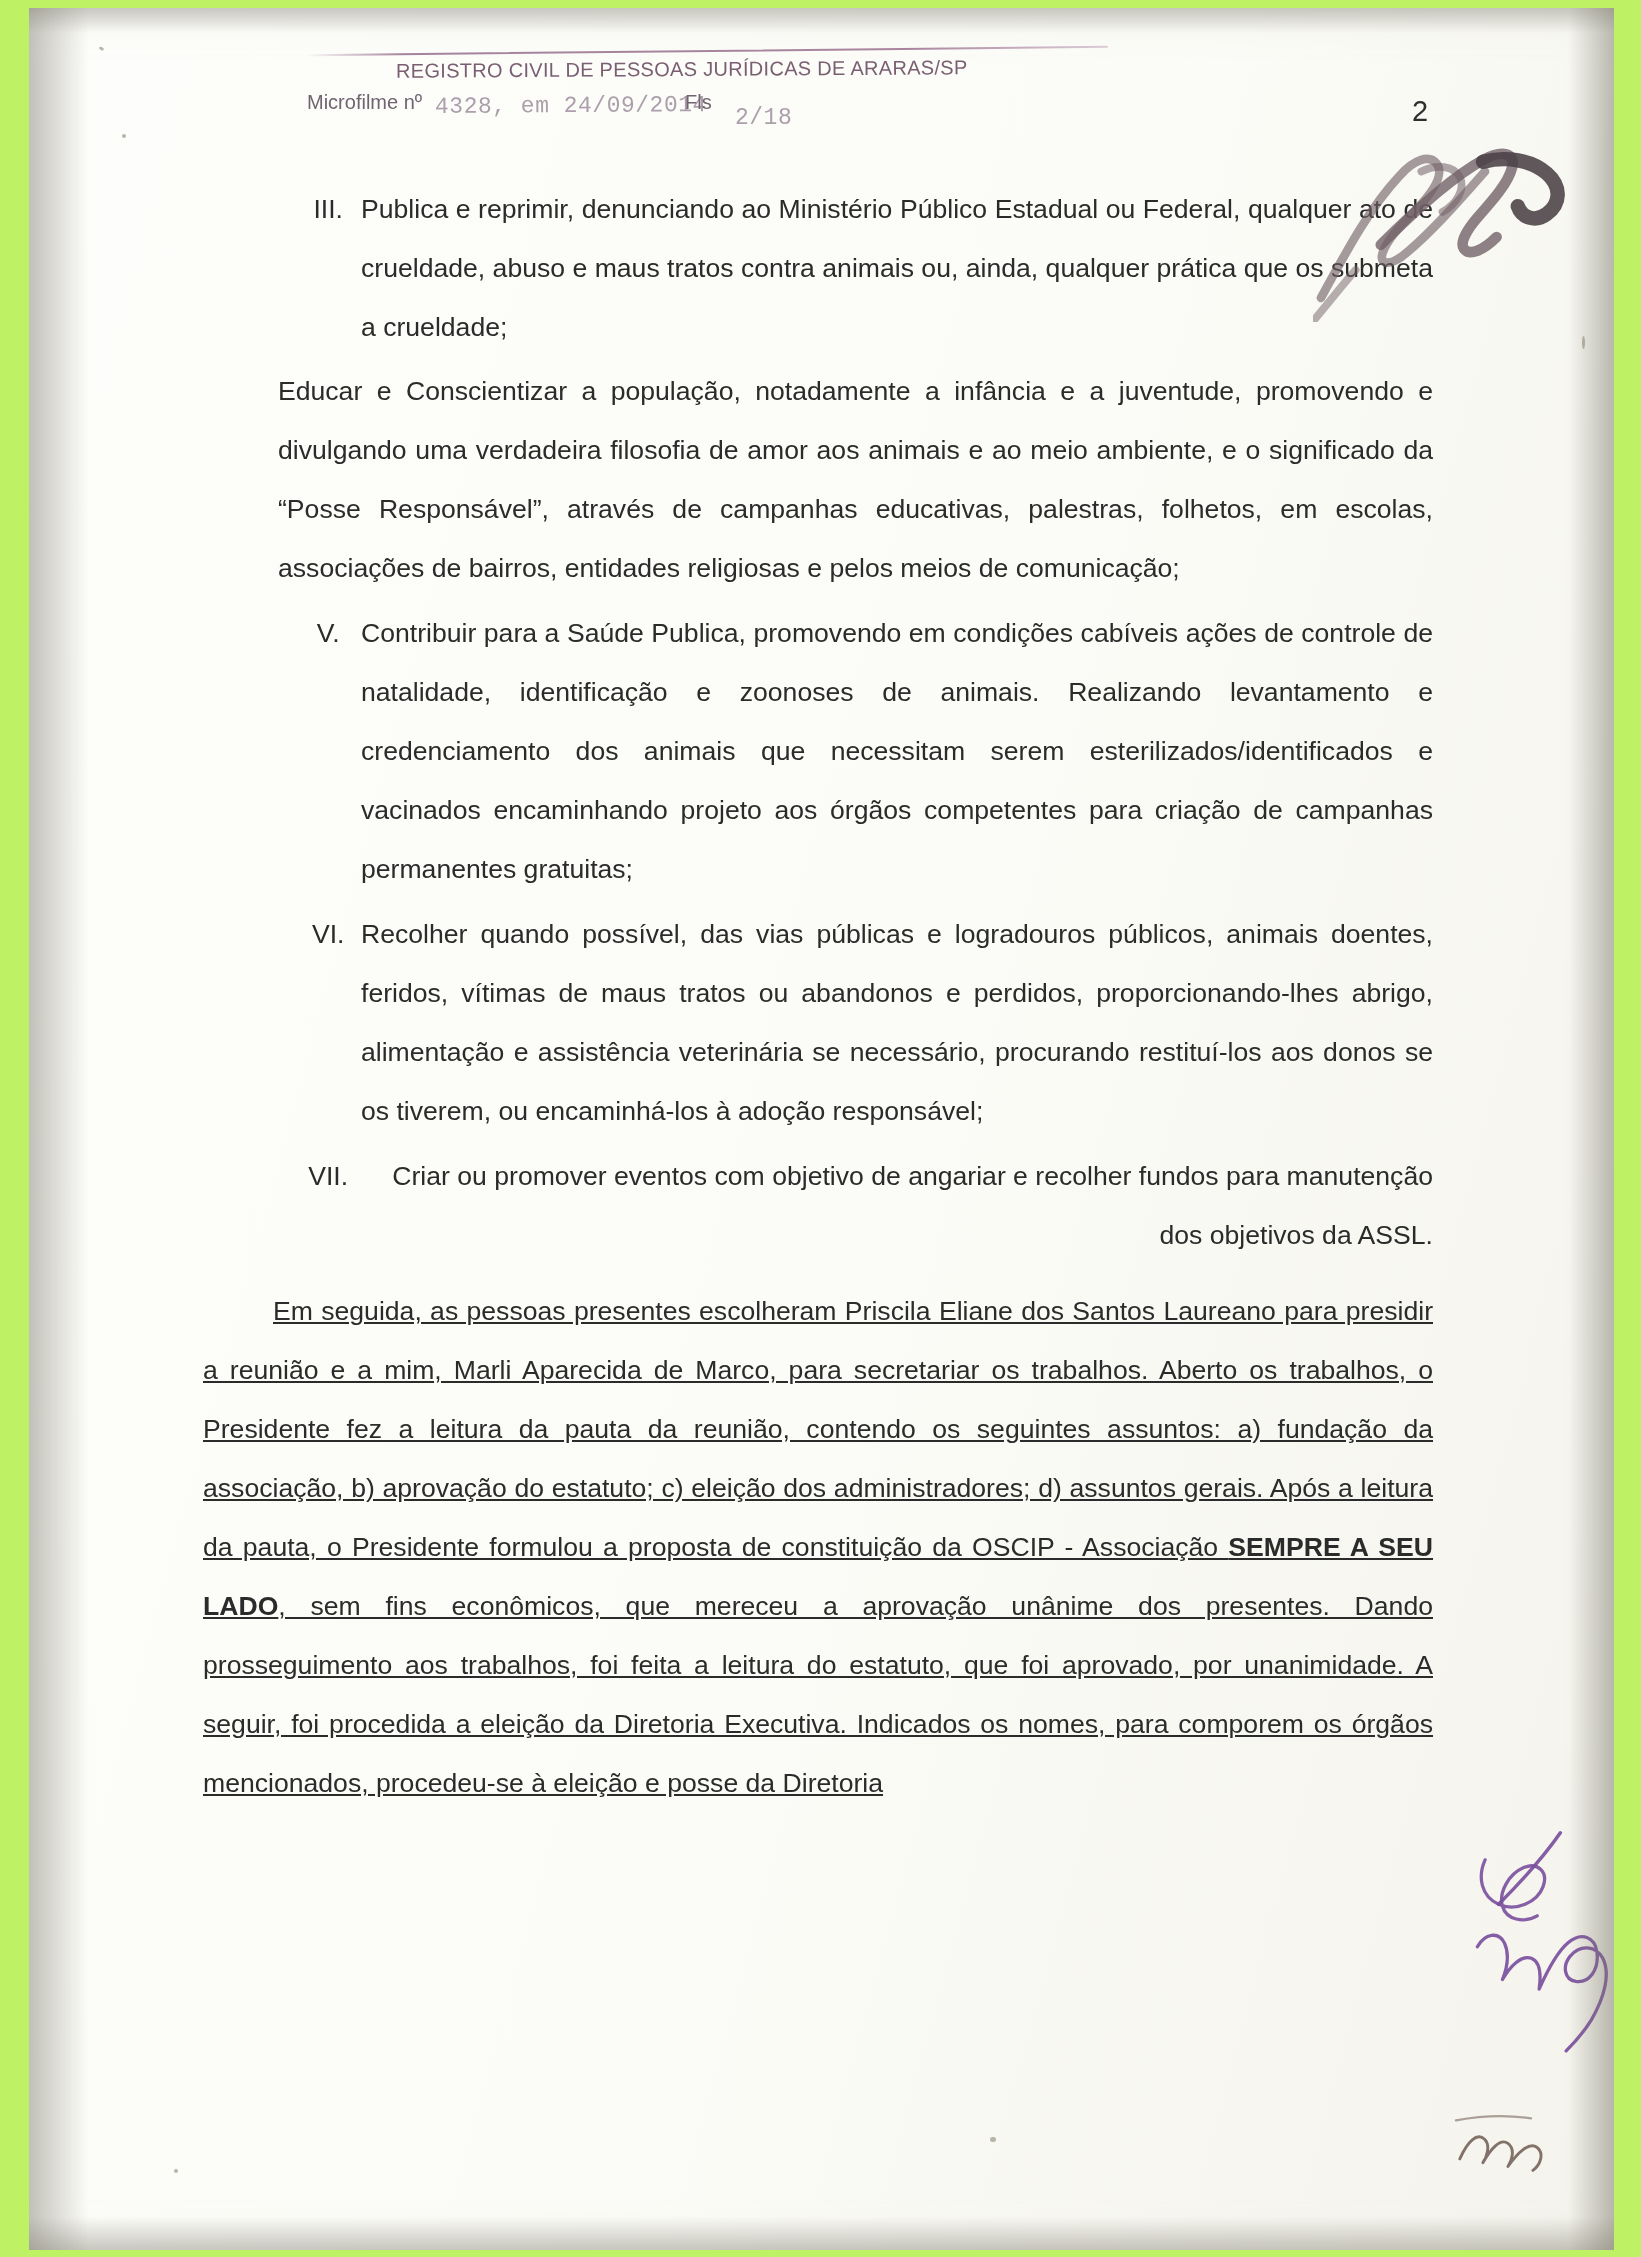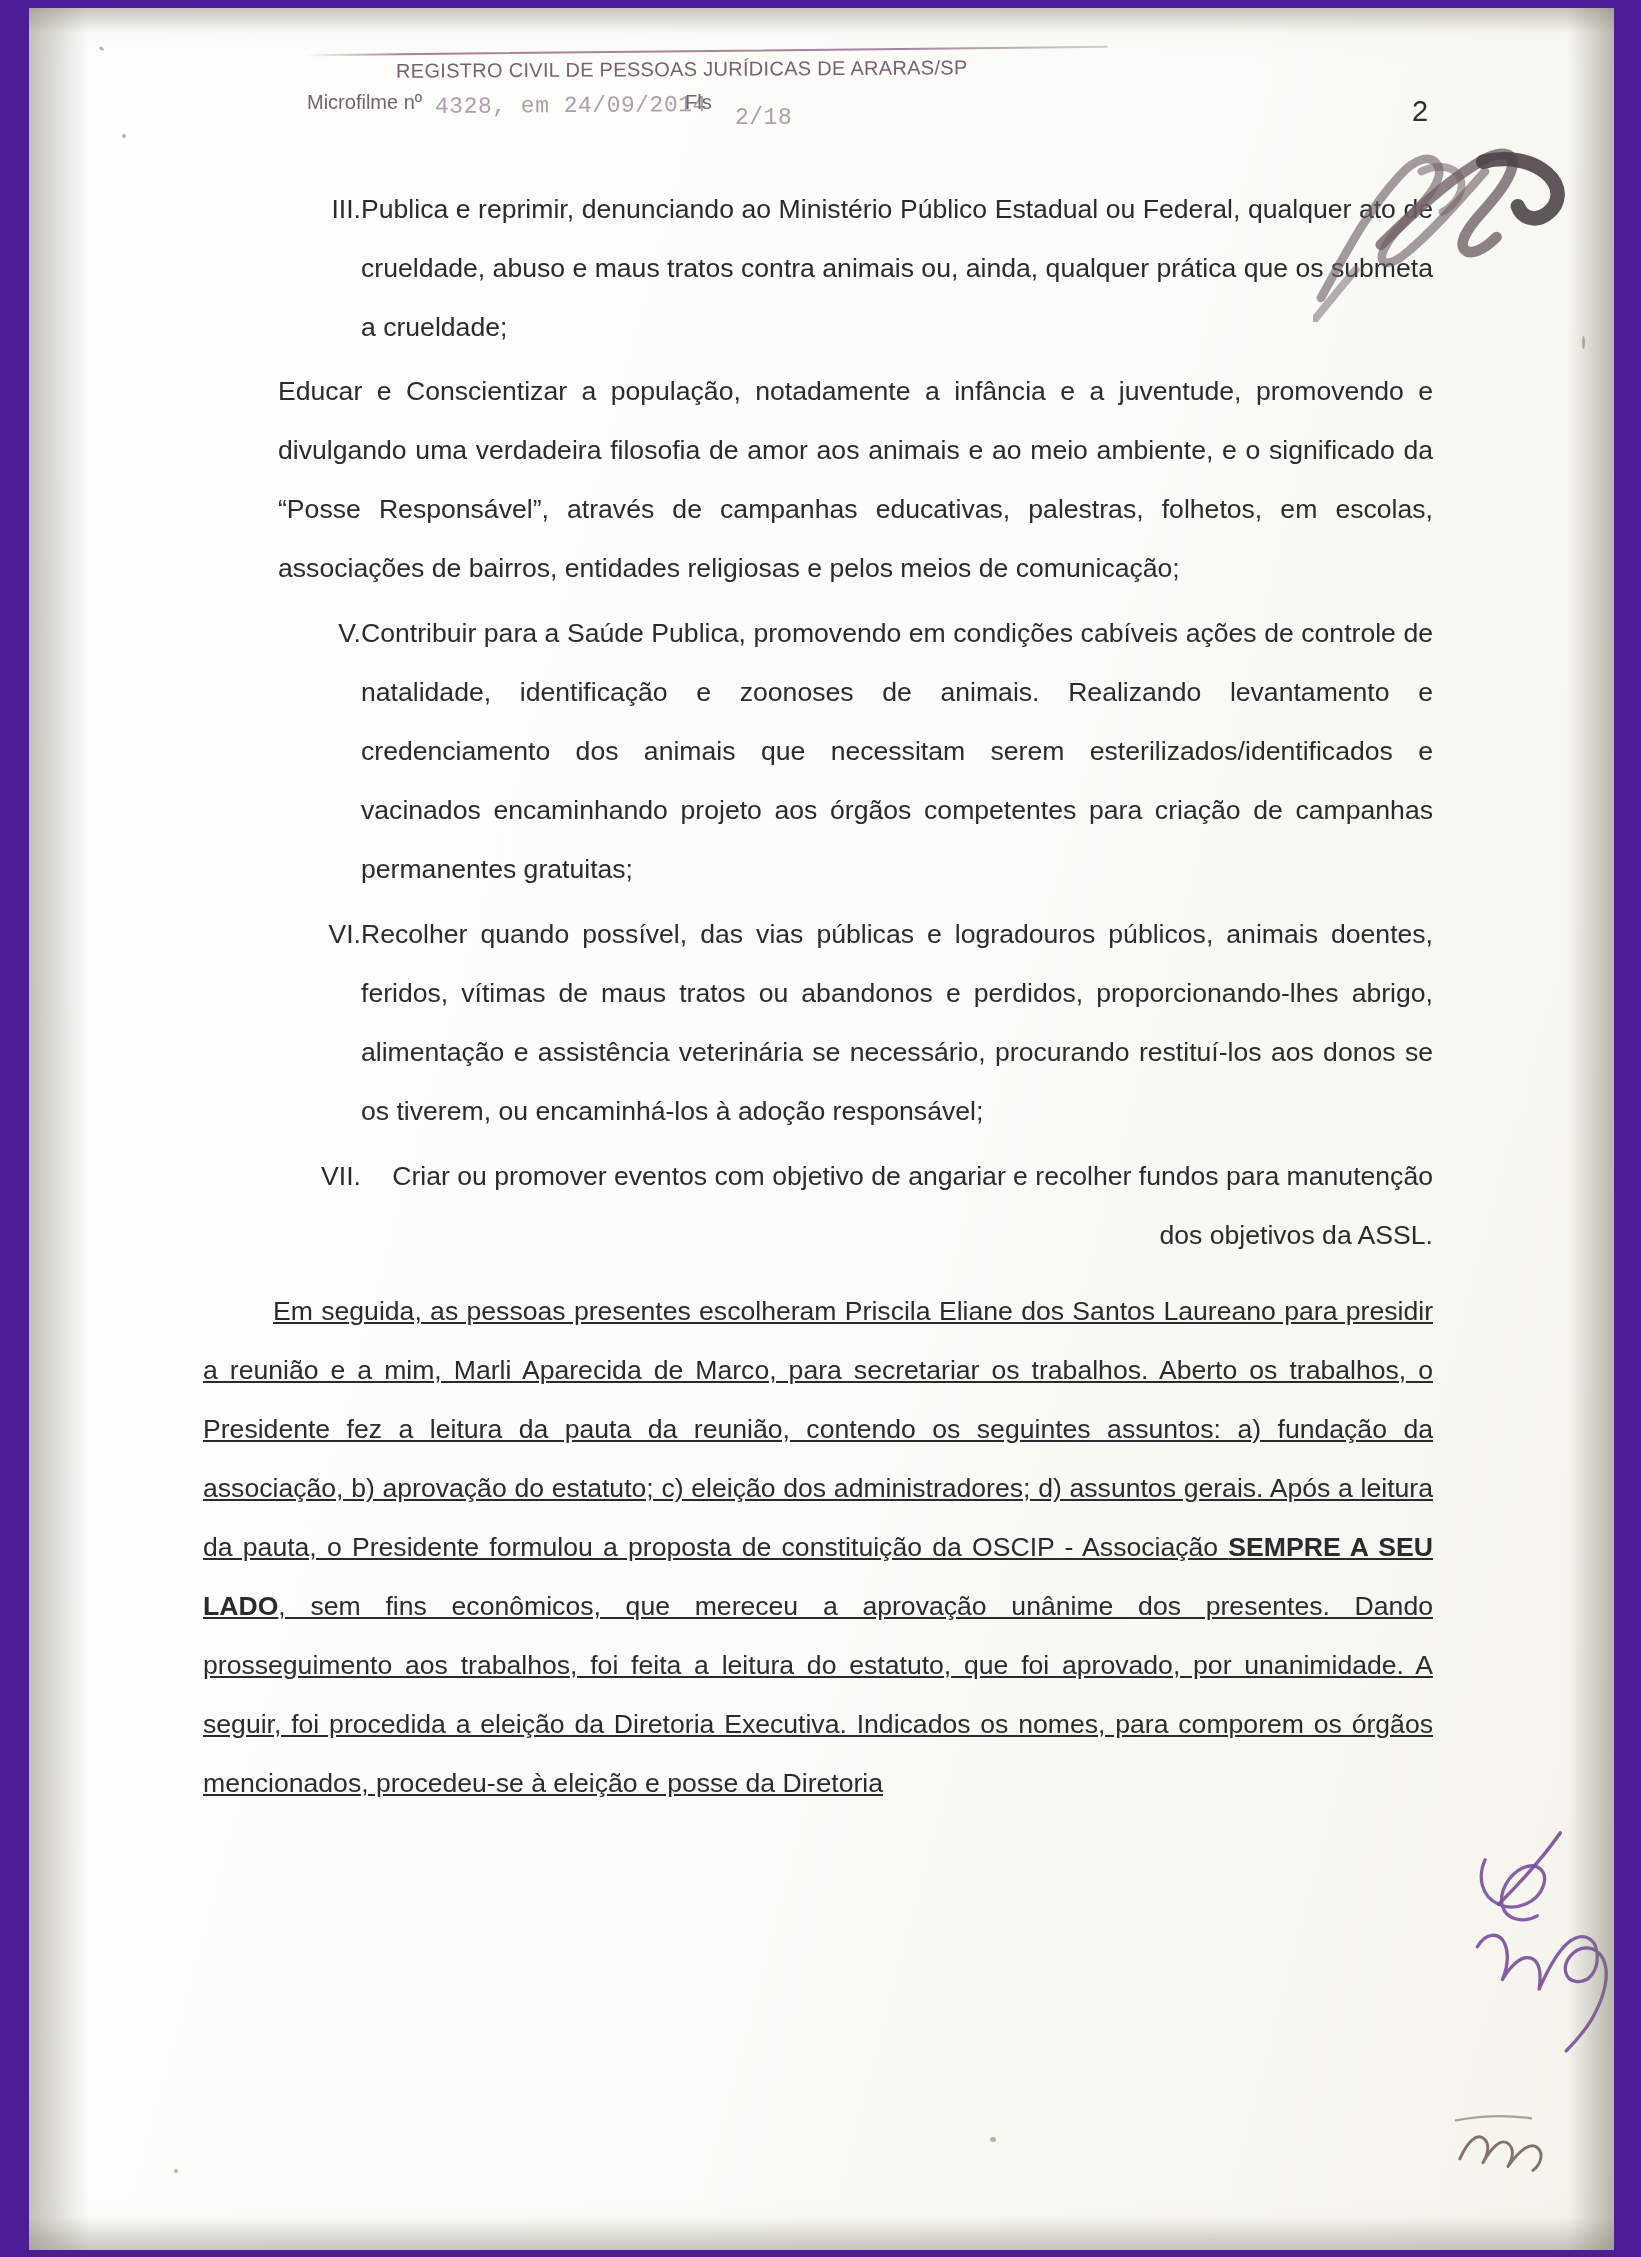--- a/index.html
+++ b/index.html
@@ -6,21 +6,21 @@
   html, body {
     margin: 0;
     padding: 0;
     background: #6b6b63;
   }
   .page {
     position: relative;
     width: 1641px;
     height: 2257px;
     margin: 0 auto;
-    background: #4c1d95;
+    background: #bef264;
     overflow: hidden;
     font-family: "Liberation Sans", sans-serif;
   }
   
   .sheet {
     position: absolute;
     left: 29px;
     top: 7.7px;
     width: 1585px;
     height: 2242px;
@@ -131,21 +131,21 @@
     font-size: 26.6px;
     line-height: 59px;
   }
   .item {
     display: flex;
     margin-bottom: 5.8px;
   }
   .item-marker {
     width: 83px;
     flex: 0 0 83px;
-    text-align: right;
+    text-align: center;
     padding-left: 17.4px;
     box-sizing: border-box;
   }
   .item-text {
     flex: 1 1 auto;
     text-align: justify;
     text-justify: inter-word;
   }
   .item-text.nojust { text-align: right; }
 

